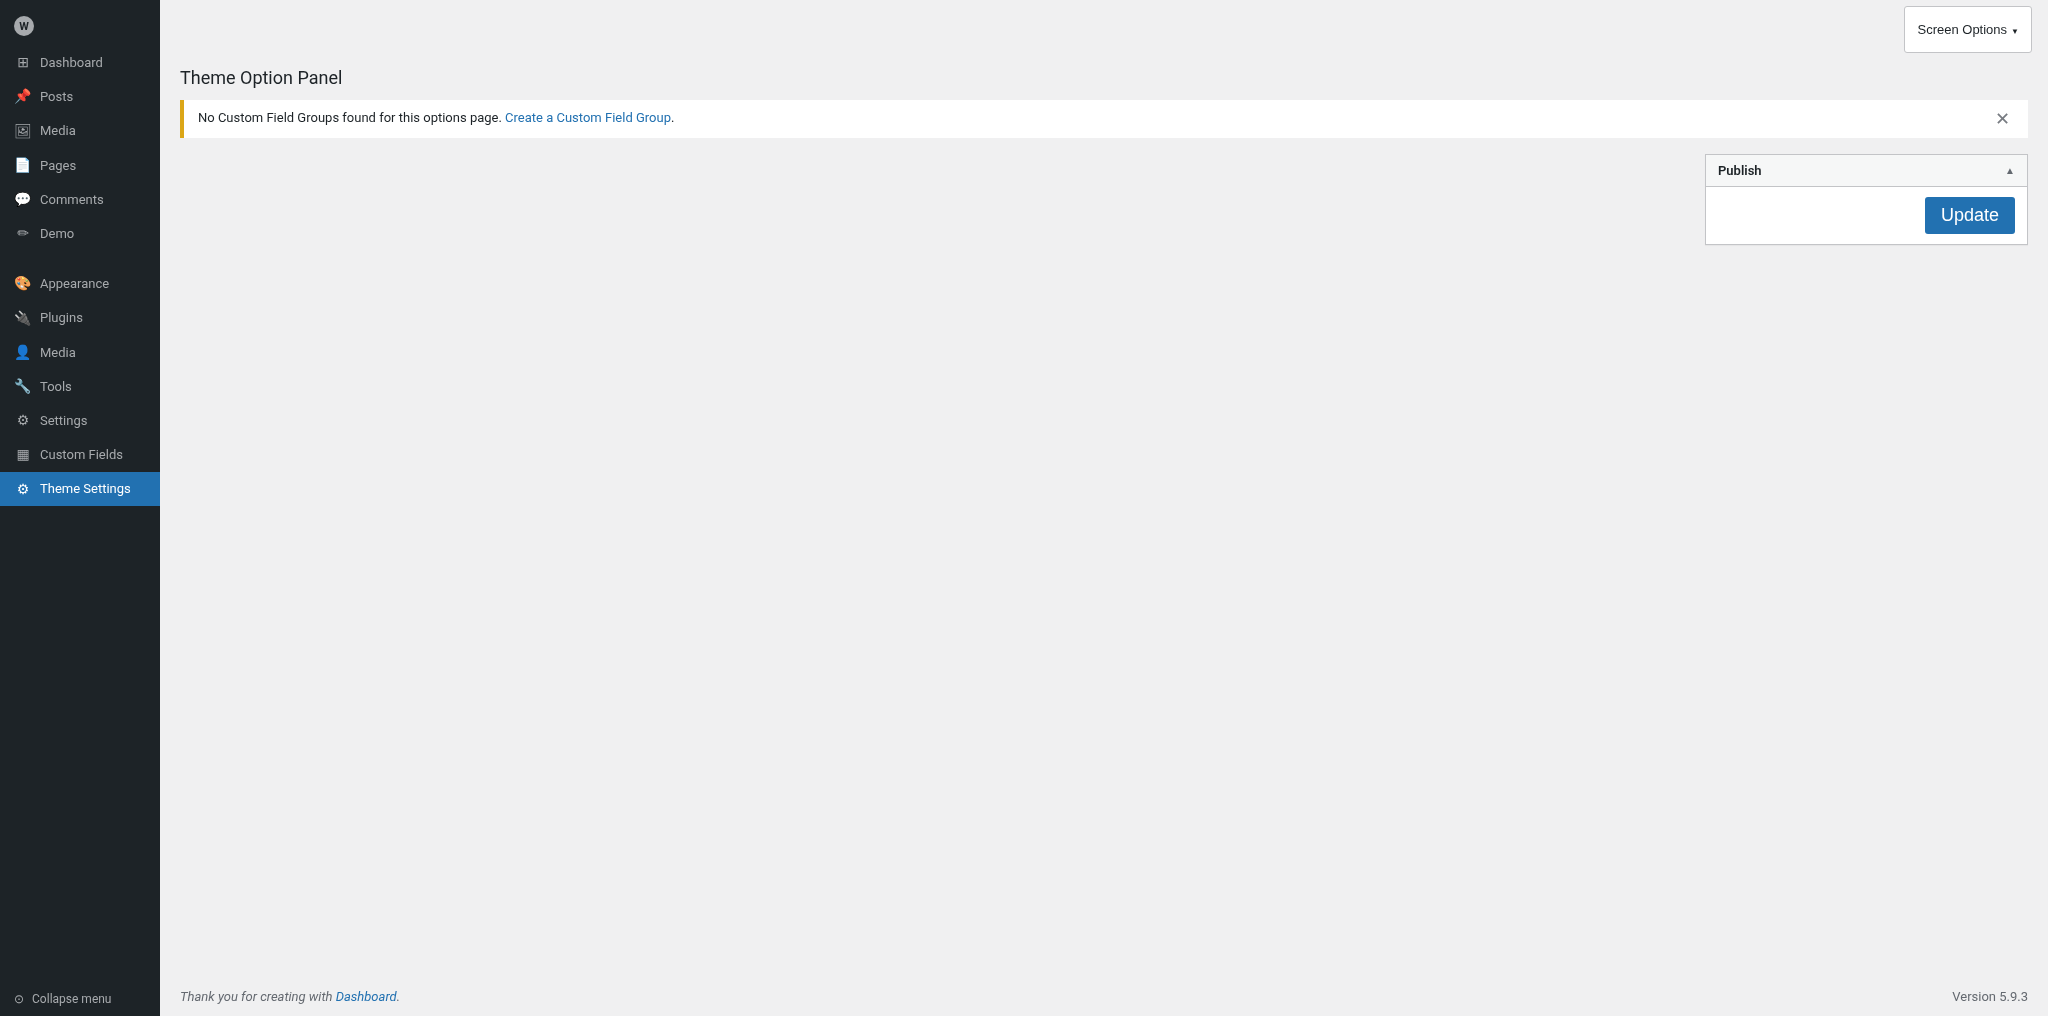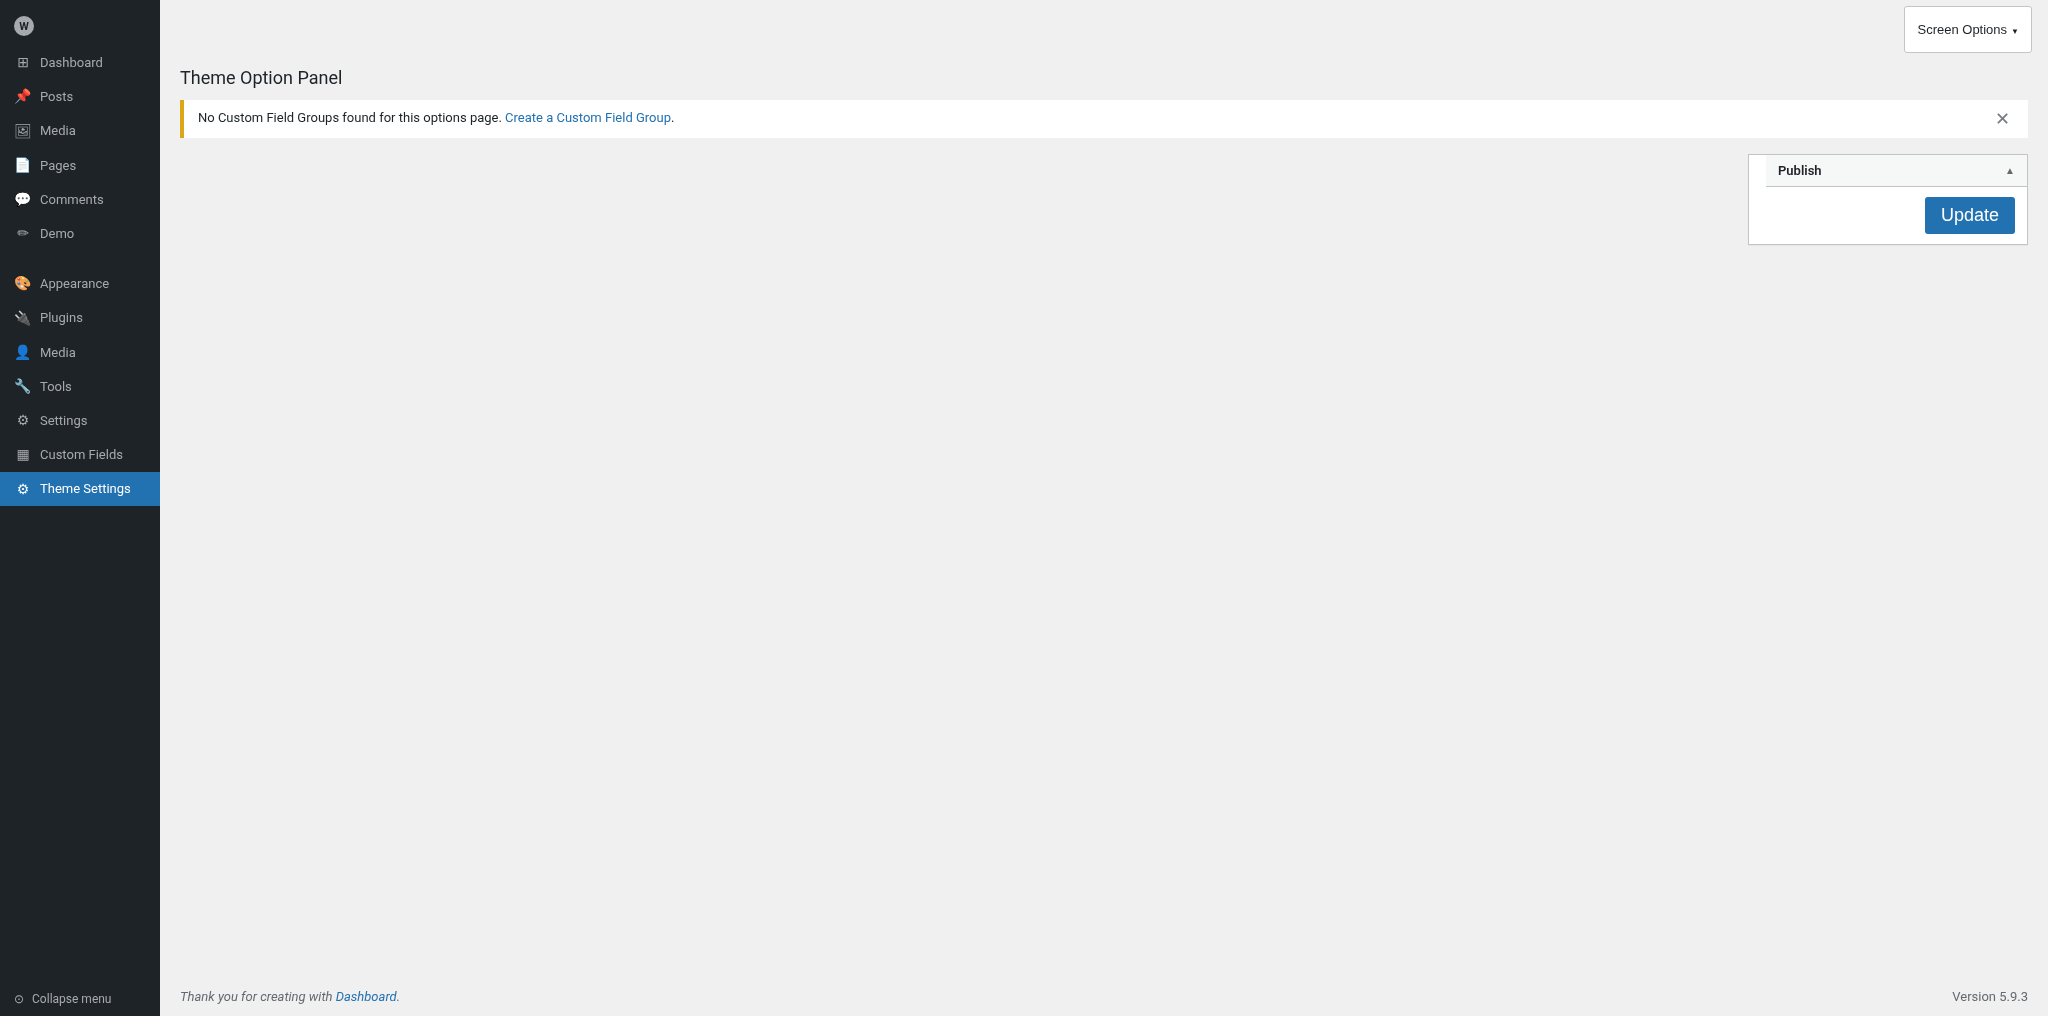--- a/index.html
+++ b/index.html
@@ -127,25 +127,24 @@
     #content-area {
       flex: 1;
       padding: 0 20px;
       display: flex;
       align-items: flex-start;
       justify-content: flex-end;
     }
 
     
     .publish-box {
-      width: 280px;
+      width: 323px;
       background: #fff;
       border: 1px solid #c3c4c7;
       box-shadow: 0 1px 1px rgba(0,0,0,.04);
-      padding-left: 17px;
     }
     .publish-header {
       background: #f6f7f7;
       border-bottom: 1px solid #c3c4c7;
       padding: 8px 12px;
       display: flex;
       align-items: center;
       justify-content: space-between;
       font-size: 13px;
       font-weight: 600;

